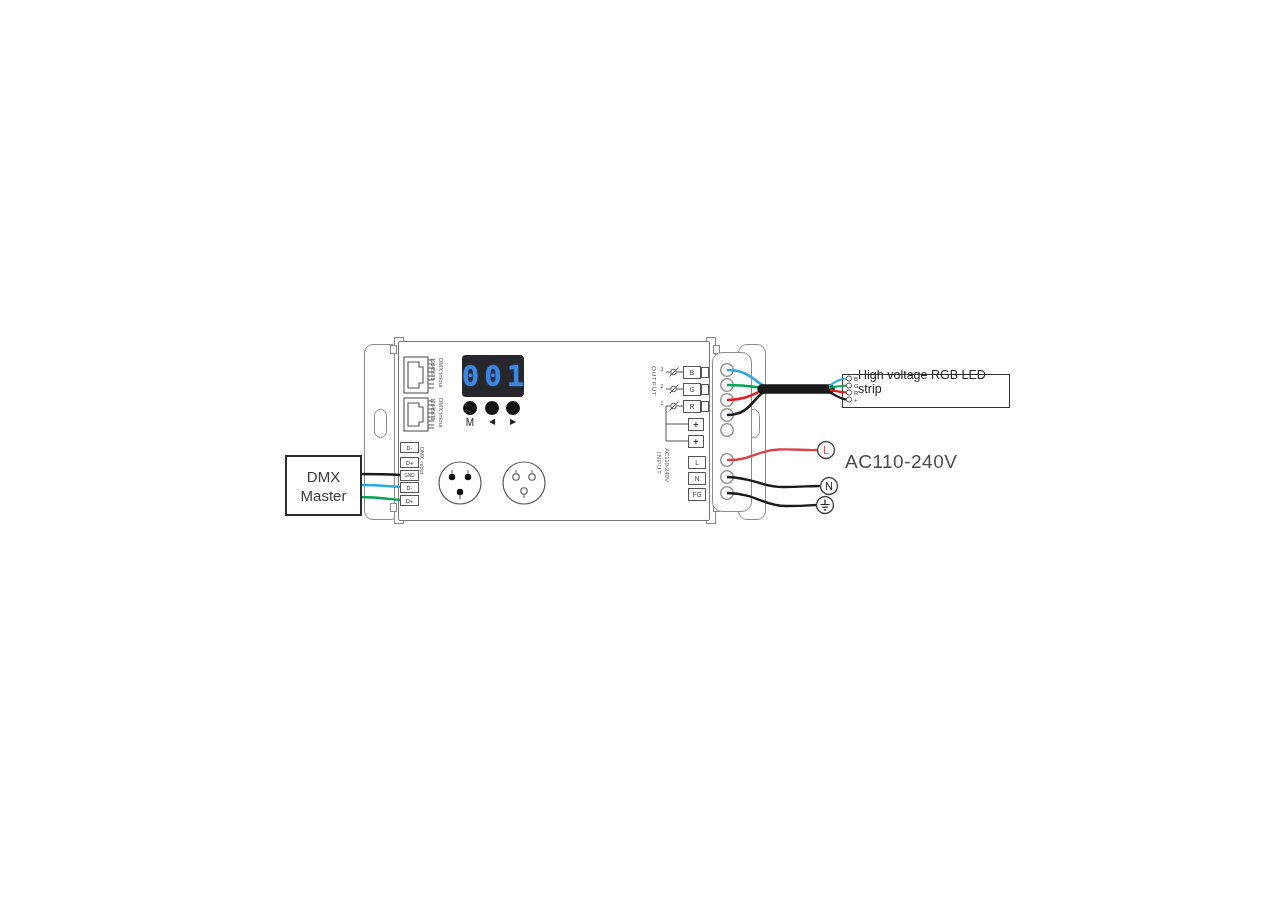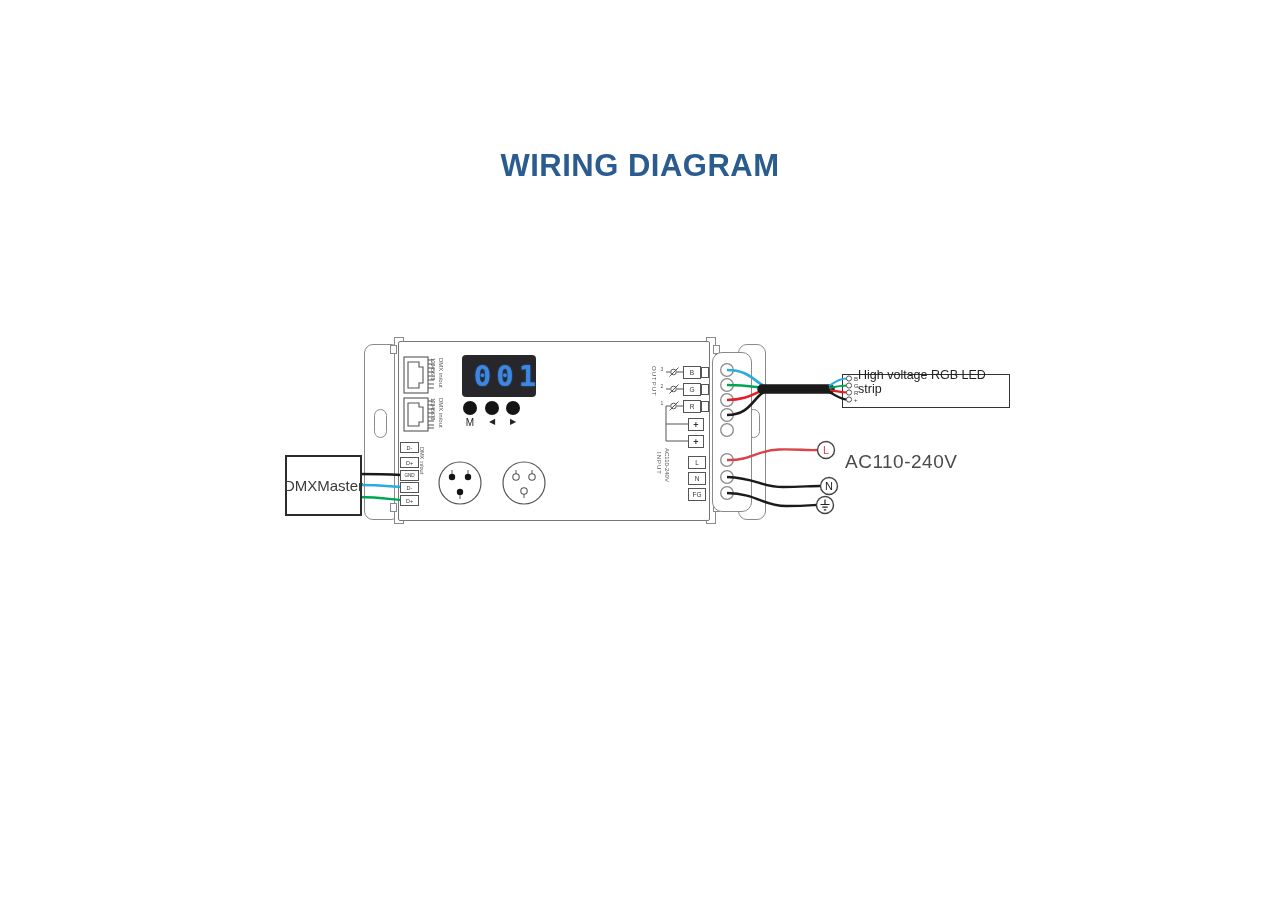--- a/index.html
+++ b/index.html
@@ -11,56 +11,55 @@
          color:#2B5C8F;letter-spacing:0.5px;}
   
   .ear{border:1.5px solid #8a8a8a;border-radius:9px;background:#ffffff;}
   .ovalslot{border:1.3px solid #8a8a8a;border-radius:7px;background:#ffffff;}
   .strip{border:1.2px solid #8a8a8a;background:#ffffff;}
   .tab{border:1px solid #8a8a8a;background:#ffffff;}
   .body-main{border:1.5px solid #777;background:#ffffff;border-radius:2px;}
   .plate{border:1.3px solid #8a8a8a;background:#ffffff;border-radius:10px;}
   
   .display{left:462px;top:355px;width:62px;height:42px;background:#26262B;border-radius:4px;
-           display:flex;align-items:center;justify-content:center;padding-left:12px;}
+           display:flex;align-items:center;justify-content:center;}
   .display span{font-family:"DejaVu Sans Mono", monospace;font-weight:bold;font-size:29px;
                 color:#3D87E0;letter-spacing:5px;margin-left:5px;text-shadow:0 0 2px #2f6fc0;}
   
   .btn{width:14px;height:14px;border-radius:50%;background:#141414;}
   .btnlabel{width:20px;text-align:center;font-size:10px;color:#222;}
   
   .term{border:1px solid #555;background:#fff;text-align:center;color:#333;
         display:flex;align-items:center;justify-content:center;}
   .term-sm{width:17px;height:9px;font-size:5.5px;}
   .term-out{width:16px;height:11px;font-size:6.5px;}
   .screwbox{width:6px;height:9px;border:1px solid #555;background:#fff;}
   .plus{width:14px;height:11px;font-size:9px;font-weight:bold;}
   
   .vtext{writing-mode:vertical-rl;text-orientation:mixed;color:#555;white-space:nowrap;}
   
   .dmxmaster{left:285px;top:455px;width:73px;height:57px;border:2px solid #2b2b2b;background:#fff;
-             display:flex;flex-direction:row;align-items:center;justify-content:center;
+             display:flex;flex-direction:column;align-items:center;justify-content:center;
              font-size:15px;color:#3a3a3a;line-height:19px;}
   .ledbox{left:842px;top:374px;width:166px;height:32px;border:1.6px solid #333;background:#fff;}
   .ledlabel{left:858px;top:374px;width:150px;height:16px;display:flex;align-items:center;
             justify-content:center;font-size:12.5px;color:#222;}
   .padlabels{left:854px;top:375.5px;font-size:6px;color:#333;line-height:7px;}
   .aclabel{left:845px;top:451px;font-size:19px;color:#4a4a4a;letter-spacing:0.5px;}
   .Lletter{left:818px;top:443.5px;width:16px;text-align:center;font-size:11px;color:#D8444A;}
   .Nletter{left:821px;top:479.5px;width:16px;text-align:center;font-size:11px;color:#222;}
   .chnum{font-size:5px;color:#555;width:6px;text-align:center;}
   svg{position:absolute;left:0;top:0;}
   .z1{z-index:1}.z2{z-index:2}.z3{z-index:3}
 </style>
 </head>
 <body>
 
 <div id="scene">
 
-  <div class="abs title z3">WIRING DIAGRAM</div>
 
   <div class="abs ear z1" style="left:364px;top:344px;width:34px;height:174px;"></div>
   <div class="abs ovalslot z1" style="left:374px;top:409px;width:11px;height:27px;"></div>
   <div class="abs ear z1" style="left:738px;top:344px;width:26px;height:174px;"></div>
   <div class="abs ovalslot z1" style="left:747px;top:409px;width:11px;height:27px;"></div>
   <div class="abs strip z1" style="left:394px;top:337px;width:8px;height:185px;"></div>
   <div class="abs strip z1" style="left:706px;top:337px;width:8px;height:185px;"></div>
   <div class="abs tab z1" style="left:390px;top:345px;width:5px;height:7px;"></div>
   <div class="abs tab z1" style="left:390px;top:503px;width:5px;height:7px;"></div>
   <div class="abs tab z1" style="left:713px;top:345px;width:5px;height:7px;"></div>

